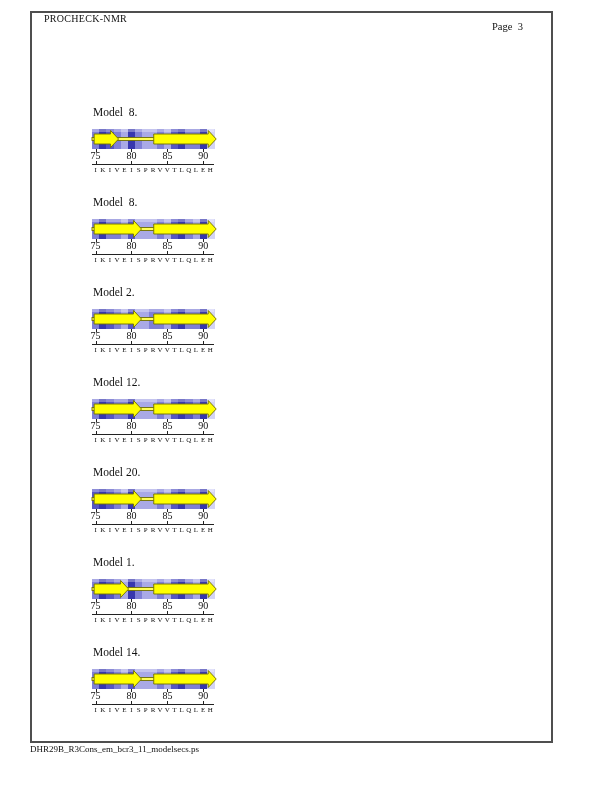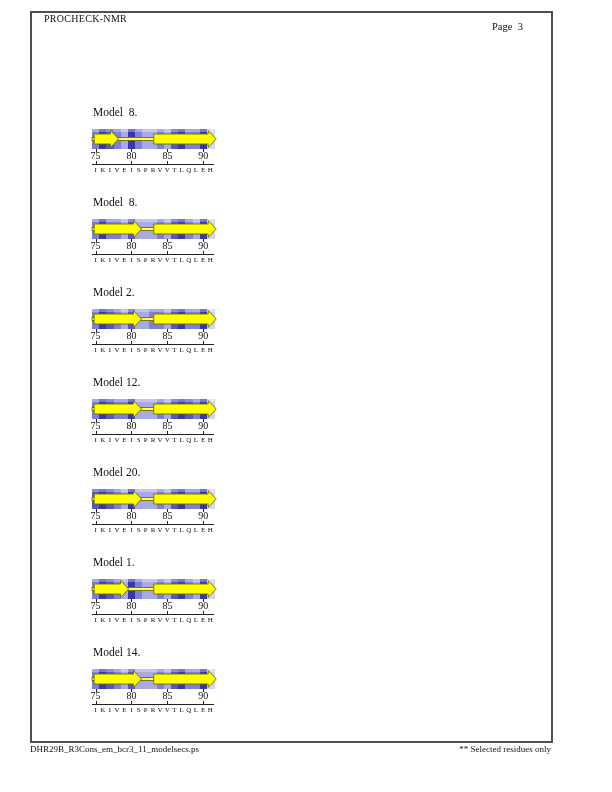--- a/index.html
+++ b/index.html
@@ -456,14 +456,13 @@
           <span class="seq-letter">L</span>
           <span class="seq-letter">Q</span>
           <span class="seq-letter">L</span>
           <span class="seq-letter">E</span>
           <span class="seq-letter">H</span>
         </div>
       </div>
     </div>
 
   <div class="footer-left">DHR29B_R3Cons_em_bcr3_11_modelsecs.ps</div>
-  <div class="footer-right">** Selected residues only</div>
 </div>
 
 </body></html>

